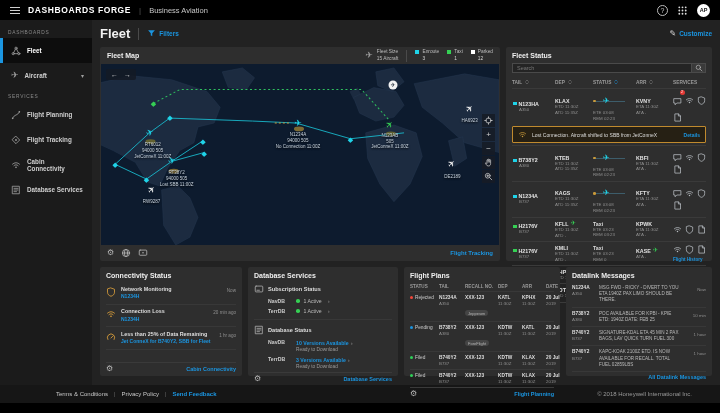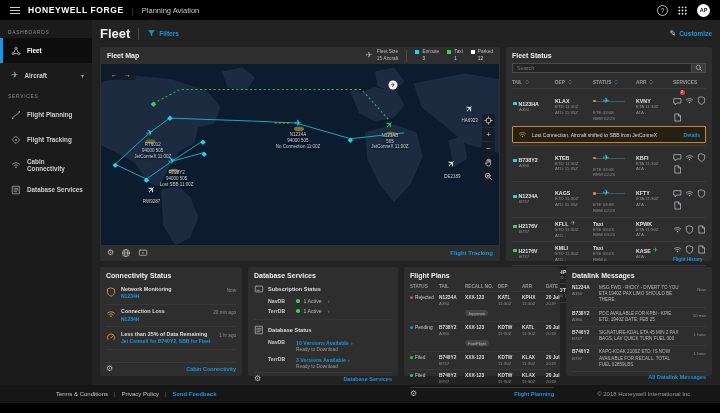--- a/index.html
+++ b/index.html
@@ -257,23 +257,23 @@
           <circle cx="9.5" cy="9.5" r="1"></circle>
         </g>
       </symbol>
   </defs>
 </svg>
 
 <div class="stage">
 
   <div class="topbar">
     <span class="burger"></span>
-    <span class="brand">HONEYWELL FORGE</span>
+    <span class="brand">DASHBOARDS FORGE</span>
     <span class="tb-div">|</span>
-    <span class="product">Planning Aviation</span>
+    <span class="product">Business Aviation</span>
     <div class="tb-right">
       <span class="help">?</span>
       <svg class="ic" width="11" height="11">
           <use href="#sym-grid"></use>
         </svg>
       <span class="avatar">AP</span>
     </div>
   </div>
 
   <div class="app">

